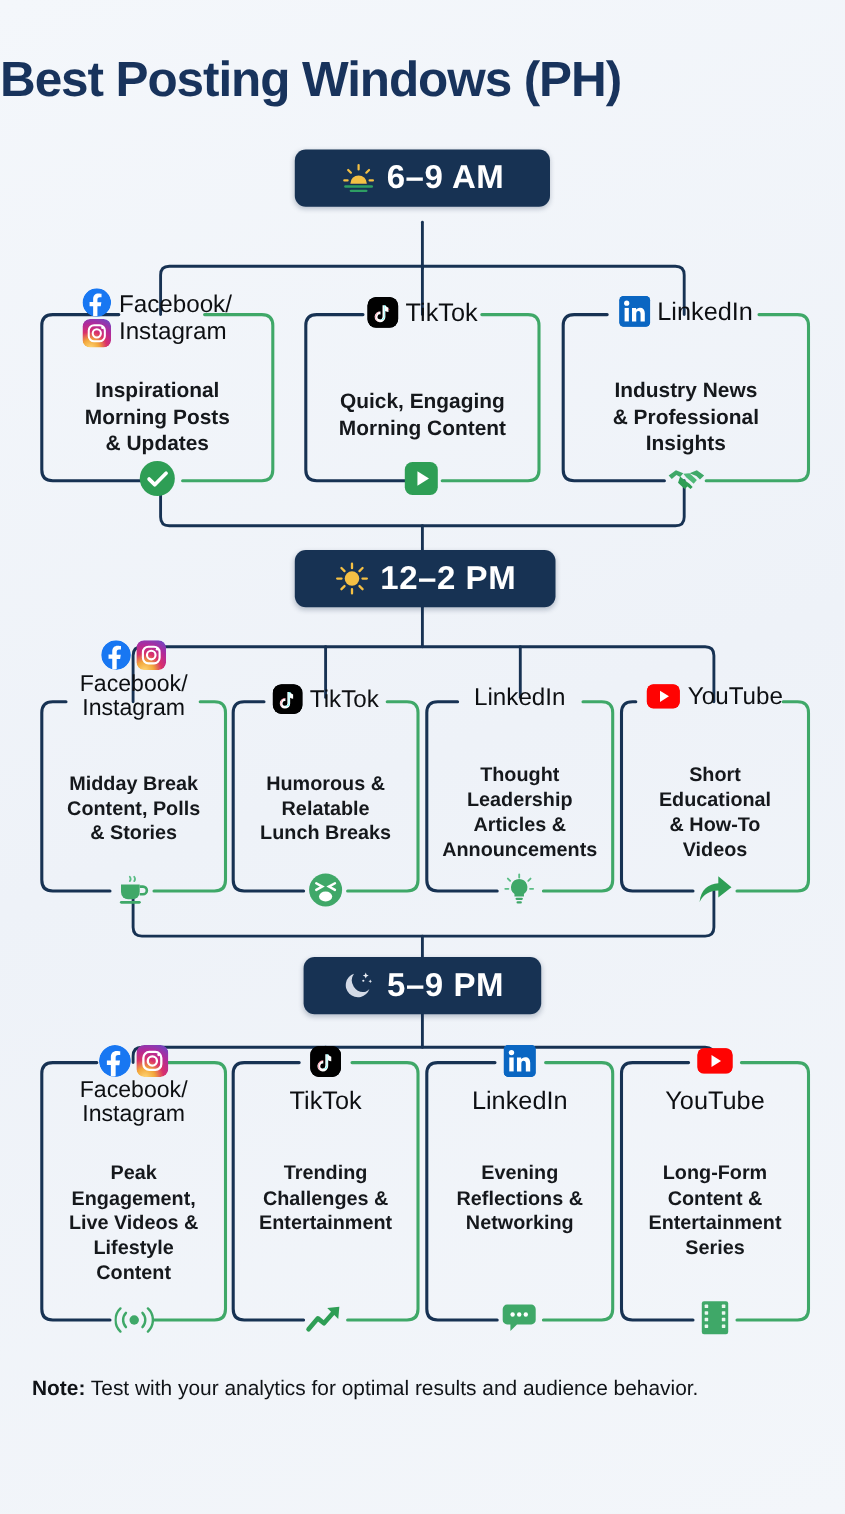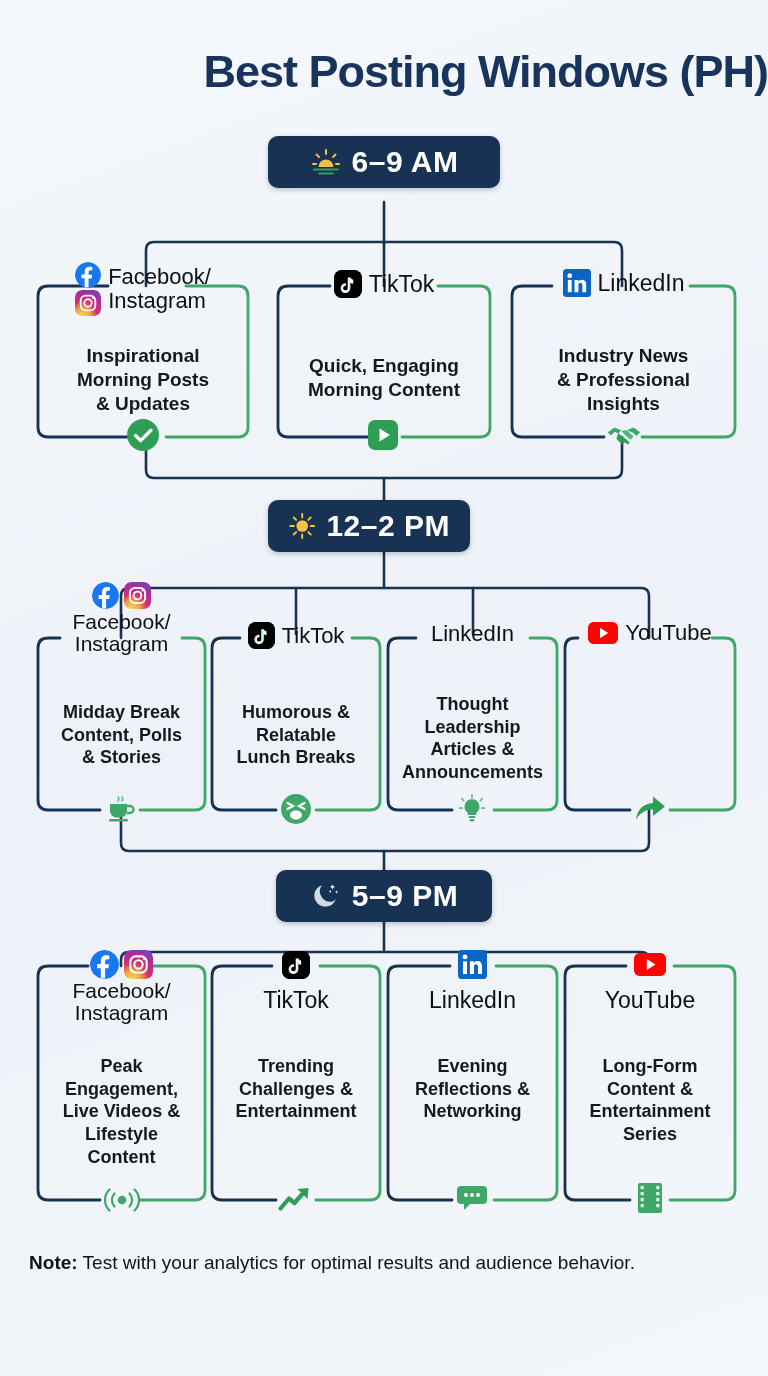--- a/index.html
+++ b/index.html
@@ -11,21 +11,21 @@
   }
   .page {
     position: relative;
     width: 768px; height: 1376px;
     background: linear-gradient(160deg,#f4f7fb 0%,#eef2f8 50%,#f3f6fa 100%);
   }
 
   
   .title {
     position: absolute; top: 46px; left: 0; width: 768px;
-    text-align: right;
+    text-align: left;
     font-size: 45px; font-weight: 800; letter-spacing: -1px;
     color: #18335c;
   }
 
   
   .badge {
     position: absolute;
     height: 52px;
     background: #173253;
     border-radius: 10px;
@@ -276,21 +276,21 @@
     <div class="statusicon" style="left:93px; bottom:-16px; width:38px; height:34px;">
       <svg width="38" height="30" viewBox="0 0 40 30">
         <path d="M3 11 L10 6 L17 9 L14 12.5 L10.5 10.5 L6 14.5 Z" fill="#3fa868"></path>
         <path d="M23 9 L30 6 L37 11 L33 15 L29.5 11.5 Z" fill="#3fa868"></path>
         <path d="M14 12 L19 16 L23 19 L26 22 L24 24 L21 21.5 L18.5 24 L15 21 L12 18 Z" fill="#2e9e55"></path>
         <path d="M17 9.5 L23 9 L30 15.5 L27 19 L20 13 Z" fill="#4fb878"></path>
       </svg>
     </div>
   </div>
 
-  <div class="badge" style="left:268px; top:500px; width:202px;">
+  <div class="badge" style="left:268px; top:500px; width:237px;">
     <svg class="bicon" viewBox="0 0 32 32">
       <circle cx="16" cy="16" r="6.6" fill="#f5c044"></circle>
       <g stroke="#f5c044" stroke-width="2.1" stroke-linecap="round">
         <line x1="16" y1="2.5" x2="16" y2="6.5"></line>
         <line x1="16" y1="25.5" x2="16" y2="29.5"></line>
         <line x1="2.5" y1="16" x2="6.5" y2="16"></line>
         <line x1="25.5" y1="16" x2="29.5" y2="16"></line>
         <line x1="6.4" y1="6.4" x2="9.2" y2="9.2"></line>
         <line x1="22.8" y1="22.8" x2="25.6" y2="25.6"></line>
         <line x1="25.6" y1="6.4" x2="22.8" y2="9.2"></line>
@@ -400,20 +400,26 @@
   </div>
 
   <div class="card" style="left:565px; top:638px; width:170px; height:172px;">
     <div class="namerow" style="top:-17px;">
       <svg class="ic ic-yt" width="30" height="22" viewBox="0 0 32 23">
         <rect width="32" height="23" rx="6" fill="#ff0302"></rect>
         <path d="M12.8 6 L21.5 11.5 L12.8 17 Z" fill="#fff"></path>
       </svg>
       <span class="cname" style="font-size:22px;">YouTube</span>
     </div>
+    <div class="body" style="top:34px; font-size:18px; white-space:pre-line;">
+      <span class="cdesc">Short
+Educational
+&amp; How-To
+Videos</span>
+    </div>
     <div class="statusicon" style="left:68px; bottom:-14px; width:34px; height:32px;">
       <svg width="34" height="30" viewBox="0 0 34 30">
         <path d="M3 27 C4 16 11 10.5 20 10 L20 3.5 L32 13.5 L20 23 L20 16.5 C12 16.8 6.5 20 3 27 Z" fill="#2e9e55"></path>
       </svg>
     </div>
   </div>
 
   <div class="badge" style="left:276px; top:870px; width:216px;">
     <svg class="bicon" viewBox="0 0 32 32">
       <path d="M22.5 21.5A10.5 10.5 0 0 1 11.8 5.2 11 11 0 1 0 25.8 19a10.4 10.4 0 0 1-3.3 2.5z" fill="#d3dae6"></path>

